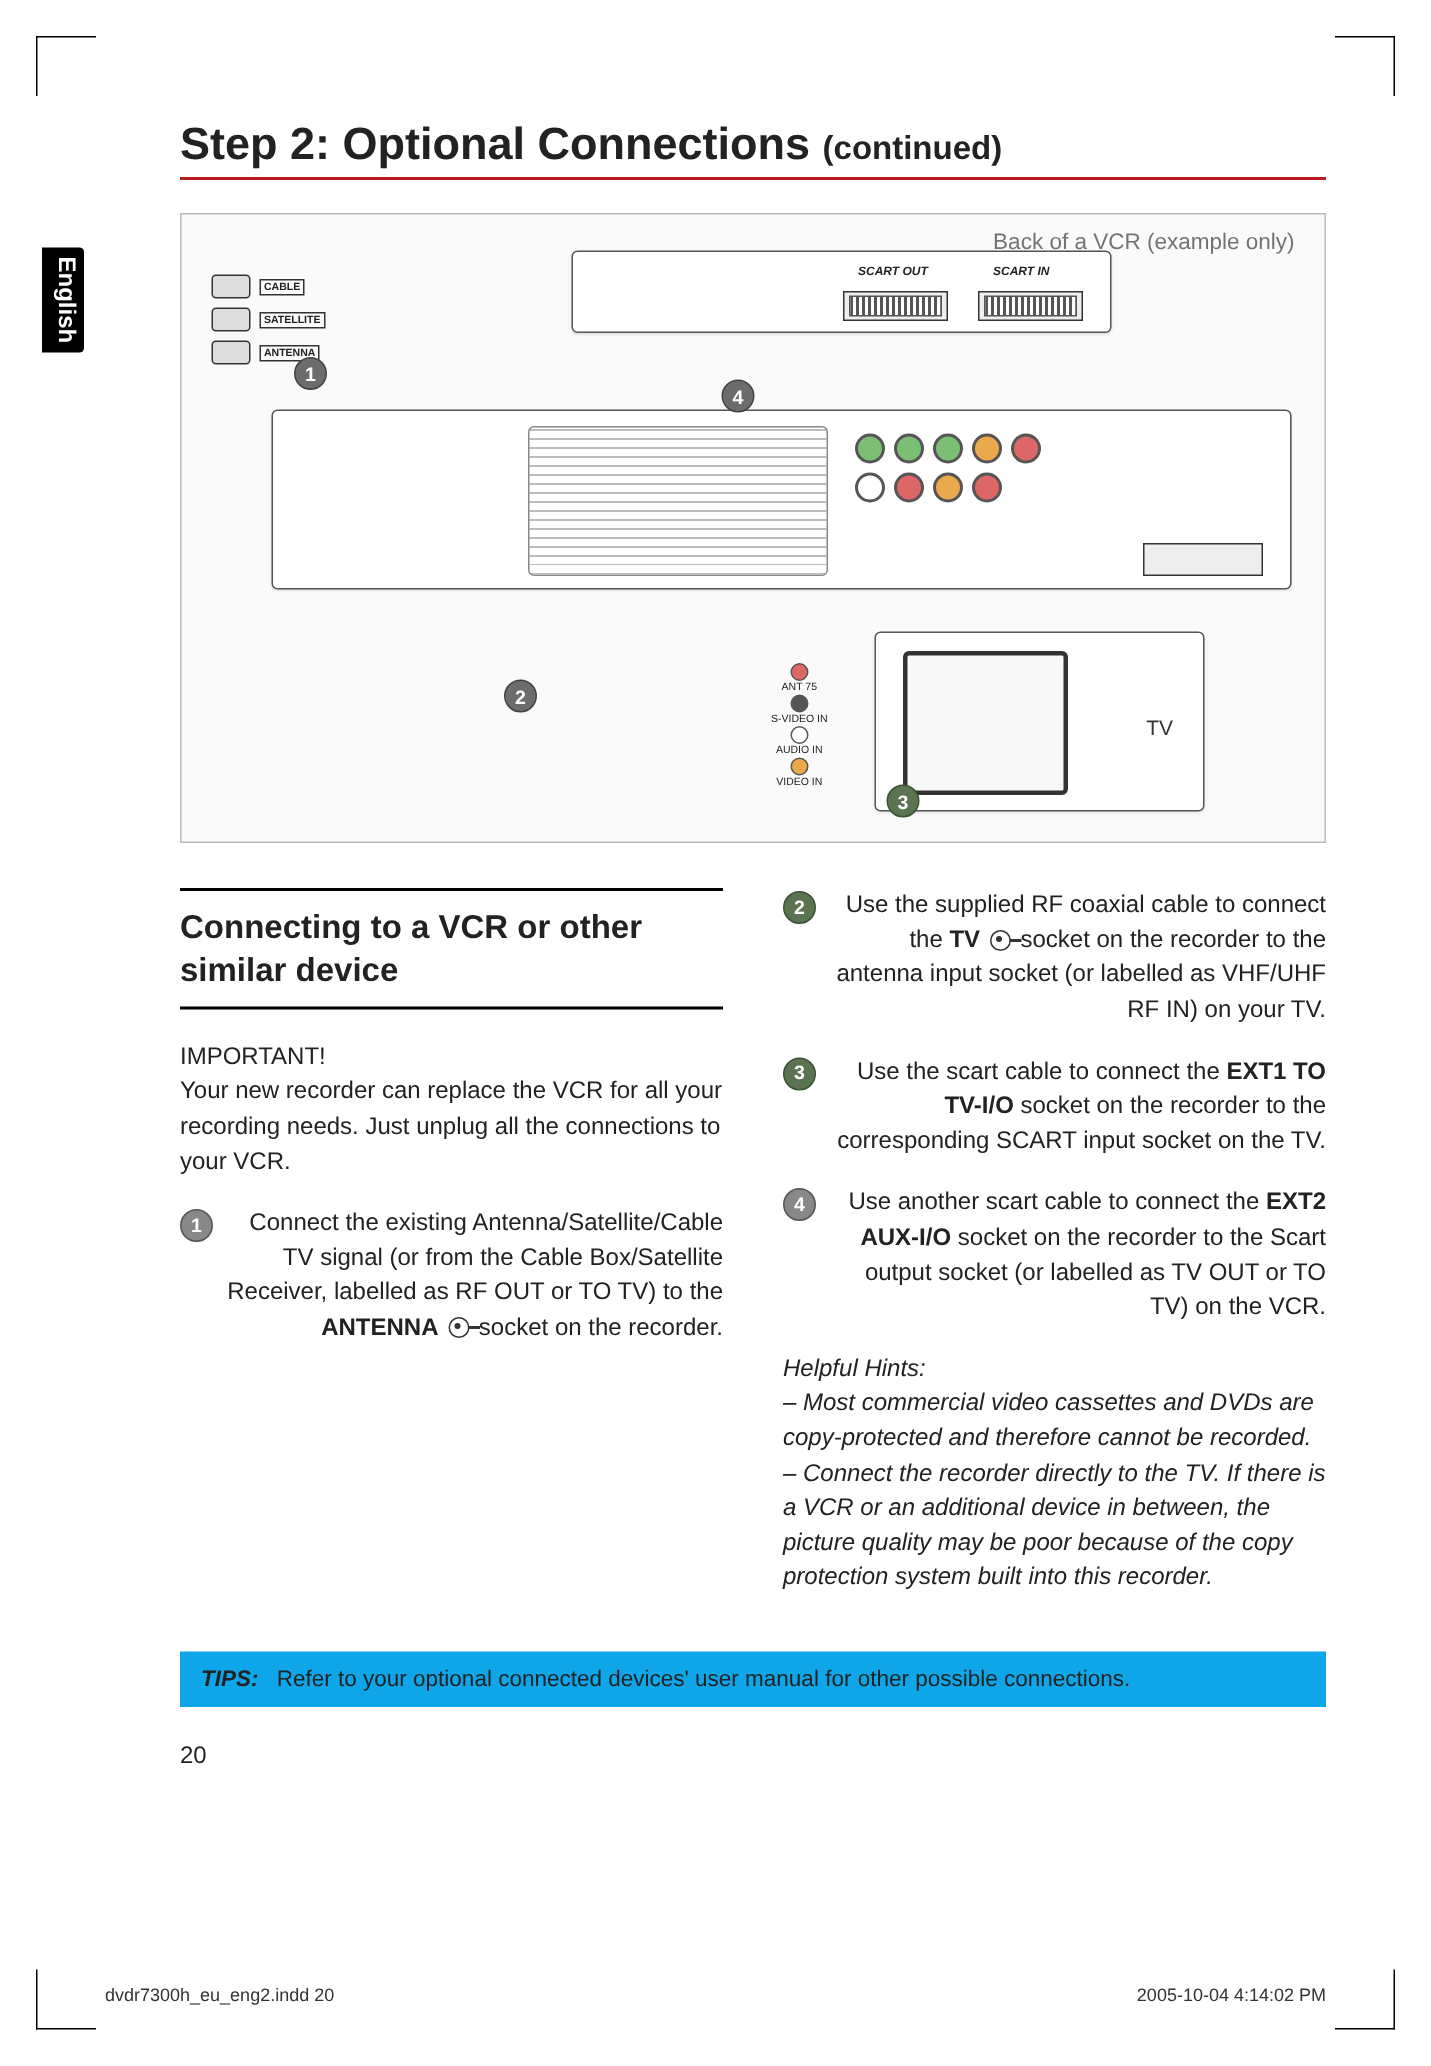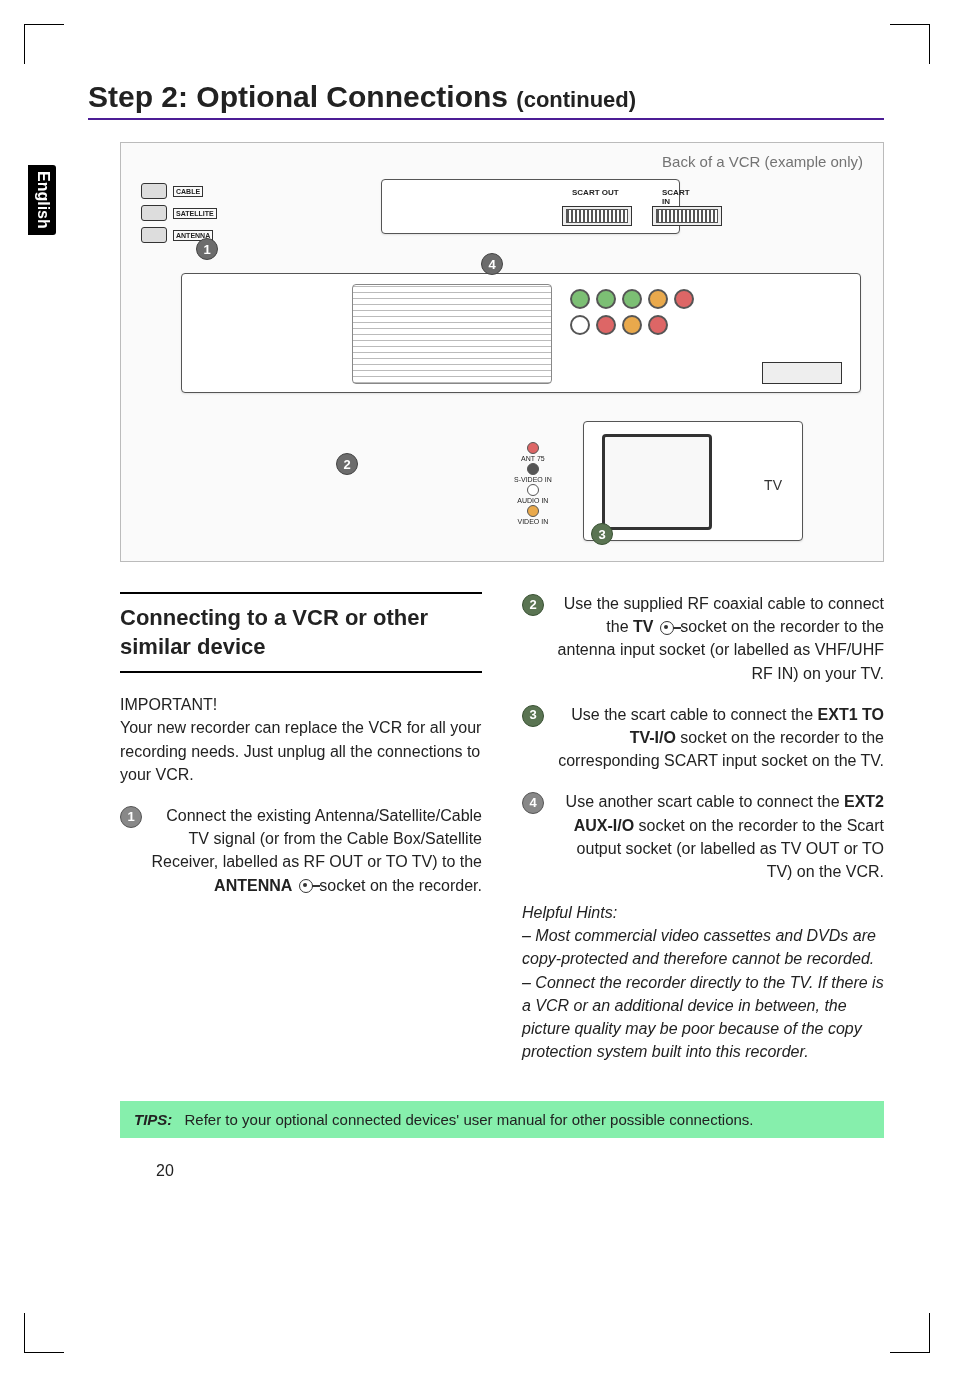--- a/index.html
+++ b/index.html
@@ -37,24 +37,24 @@
     font-weight: bold;
     padding: 6px 4px 6px 6px;
     writing-mode: vertical-rl;
     text-orientation: mixed;
     border-radius: 0 3px 3px 0;
   }
 
   h1.title {
     font-size: 30px;
     font-weight: bold;
-    border-bottom: 2px solid #4c1d95;
+    border-bottom: 2px solid #b91c1c;
     padding-bottom: 4px;
     margin-bottom: 22px;
-    margin-left: 48px;
+    margin-left: 80px;
   }
   h1 .cont { font-size: 22px; font-weight: bold; }
 
   .diagram {
     margin-left: 80px;
     border: 1px solid #bbb;
     height: 420px;
     position: relative;
     background: #fafafa;
     margin-bottom: 30px;
@@ -65,21 +65,21 @@
     font-size: 15px;
     color: #737373;
   }
   .device-box {
     position: absolute;
     border: 1.5px solid #555;
     border-radius: 4px;
     background: #fff;
     box-shadow: 0 1px 2px rgba(0,0,0,0.1);
   }
-  .vcr-box { top: 36px; left: 260px; width: 299px; height: 55px; }
+  .vcr-box { top: 24px; left: 260px; width: 360px; height: 55px; font-style: italic; }
   .vcr-box .sock-label { position: absolute; font-size: 8px; font-weight: bold; top: 8px; color: #222; }
   .scart { position:absolute; top:26px; width:70px; height:20px; background:#eee; border:1px solid #333;
            display:flex; align-items:center; justify-content:center; }
   .scart::before { content:""; display:block; width:60px; height:12px;
       background: repeating-linear-gradient(90deg,#555,#555 2px,#fff 2px,#fff 4px); border:1px solid #555;}
 
   .recorder-box { top: 130px; left: 60px; width: 680px; height: 120px; }
   .ant-stack { position:absolute; top:40px; left:20px; }
   .ant-stack .row { display:flex; align-items:center; margin-bottom:6px; }
   .ant-stack .plug { width:26px; height:16px; border:1px solid #333; border-radius:3px; background:#ddd; margin-right:6px;}
@@ -148,29 +148,29 @@
   .step-num.green { background:#5a7452; border-color:#3a5234;}
   .step-text { flex: 1; text-align: right; }
   .socket-glyph { display:inline-block; width:14px;height:14px;border:1.5px solid #333;border-radius:50%;
      position:relative; vertical-align:middle; margin:0 2px;}
   .socket-glyph::after { content:""; position:absolute; left:3px; top:3px; width:4px; height:4px;
      background:#333; border-radius:50%;}
   .socket-glyph::before { content:""; position:absolute; right:-8px; top:5px; width:8px; height:2px; background:#333;}
 
   .tips-box {
     margin-left: 80px;
-    background: #86efac;
+    background: #0ea5e9;
     padding: 10px 14px;
     font-size: 15px;
     margin-top: 20px;
   }
   .tips-box .tb-label { font-weight: bold; font-style: italic; margin-right: 8px;}
 
   .page-num {
-    margin-left: 116px;
+    margin-left: 80px;
     margin-top: 24px;
     font-size: 16px;
   }
   .footer-row {
     position: absolute;
     bottom: 40px; left: 70px; right: 70px;
     display: flex; justify-content: space-between;
     font-size: 12px; color: #333;
   }
 </style>
@@ -311,14 +311,18 @@
     </div>
   </div>
 
   <div class="tips-box">
     <span class="tb-label">TIPS:</span>
     <span>Refer to your optional connected devices' user manual for other possible connections.</span>
   </div>
 
   <div class="page-num">20</div>
 
+  <div class="footer-row">
+    <span>dvdr7300h_eu_eng2.indd   20</span>
+    <span>2005-10-04   4:14:02 PM</span>
+  </div>
 
 </div>
 
 </body></html>

